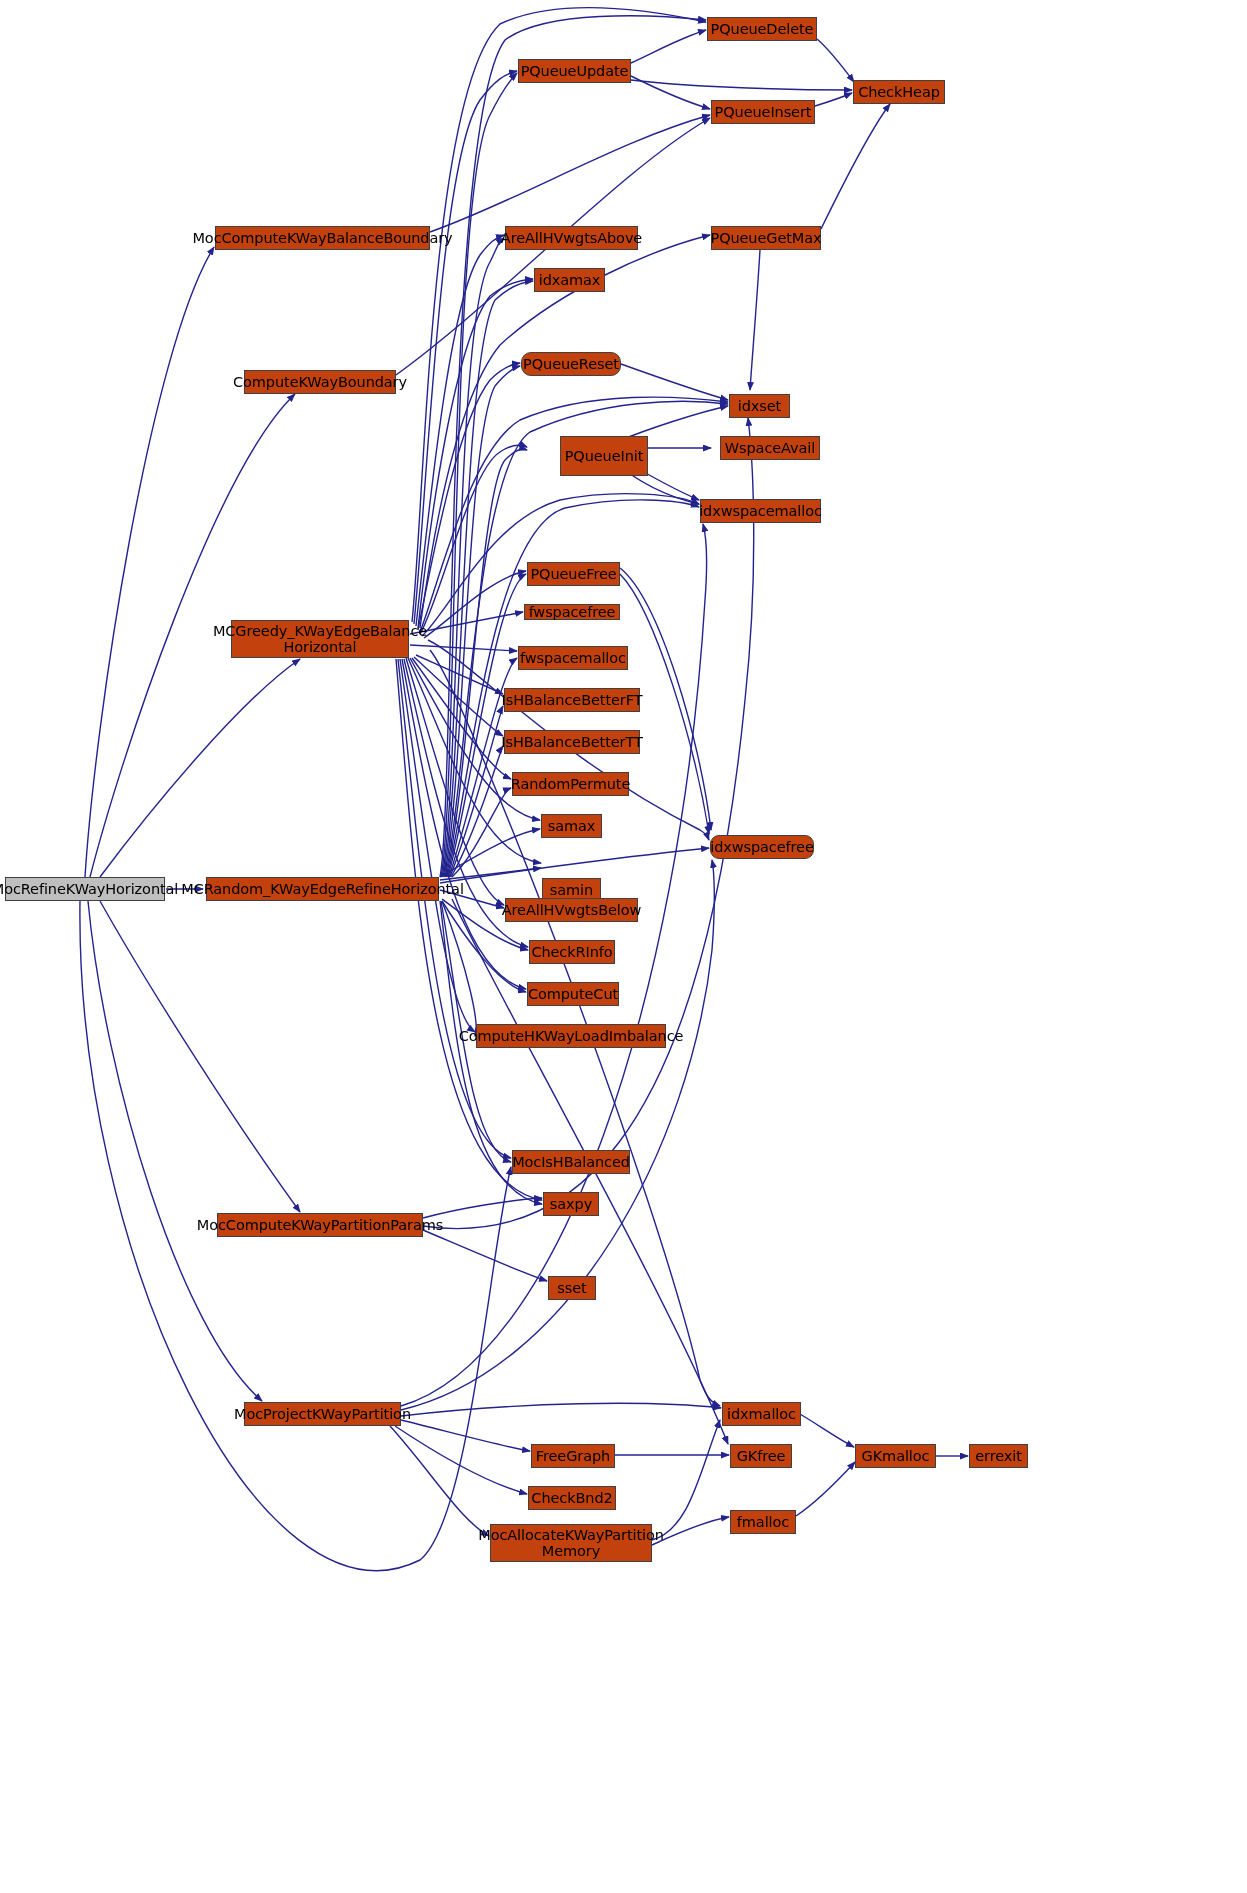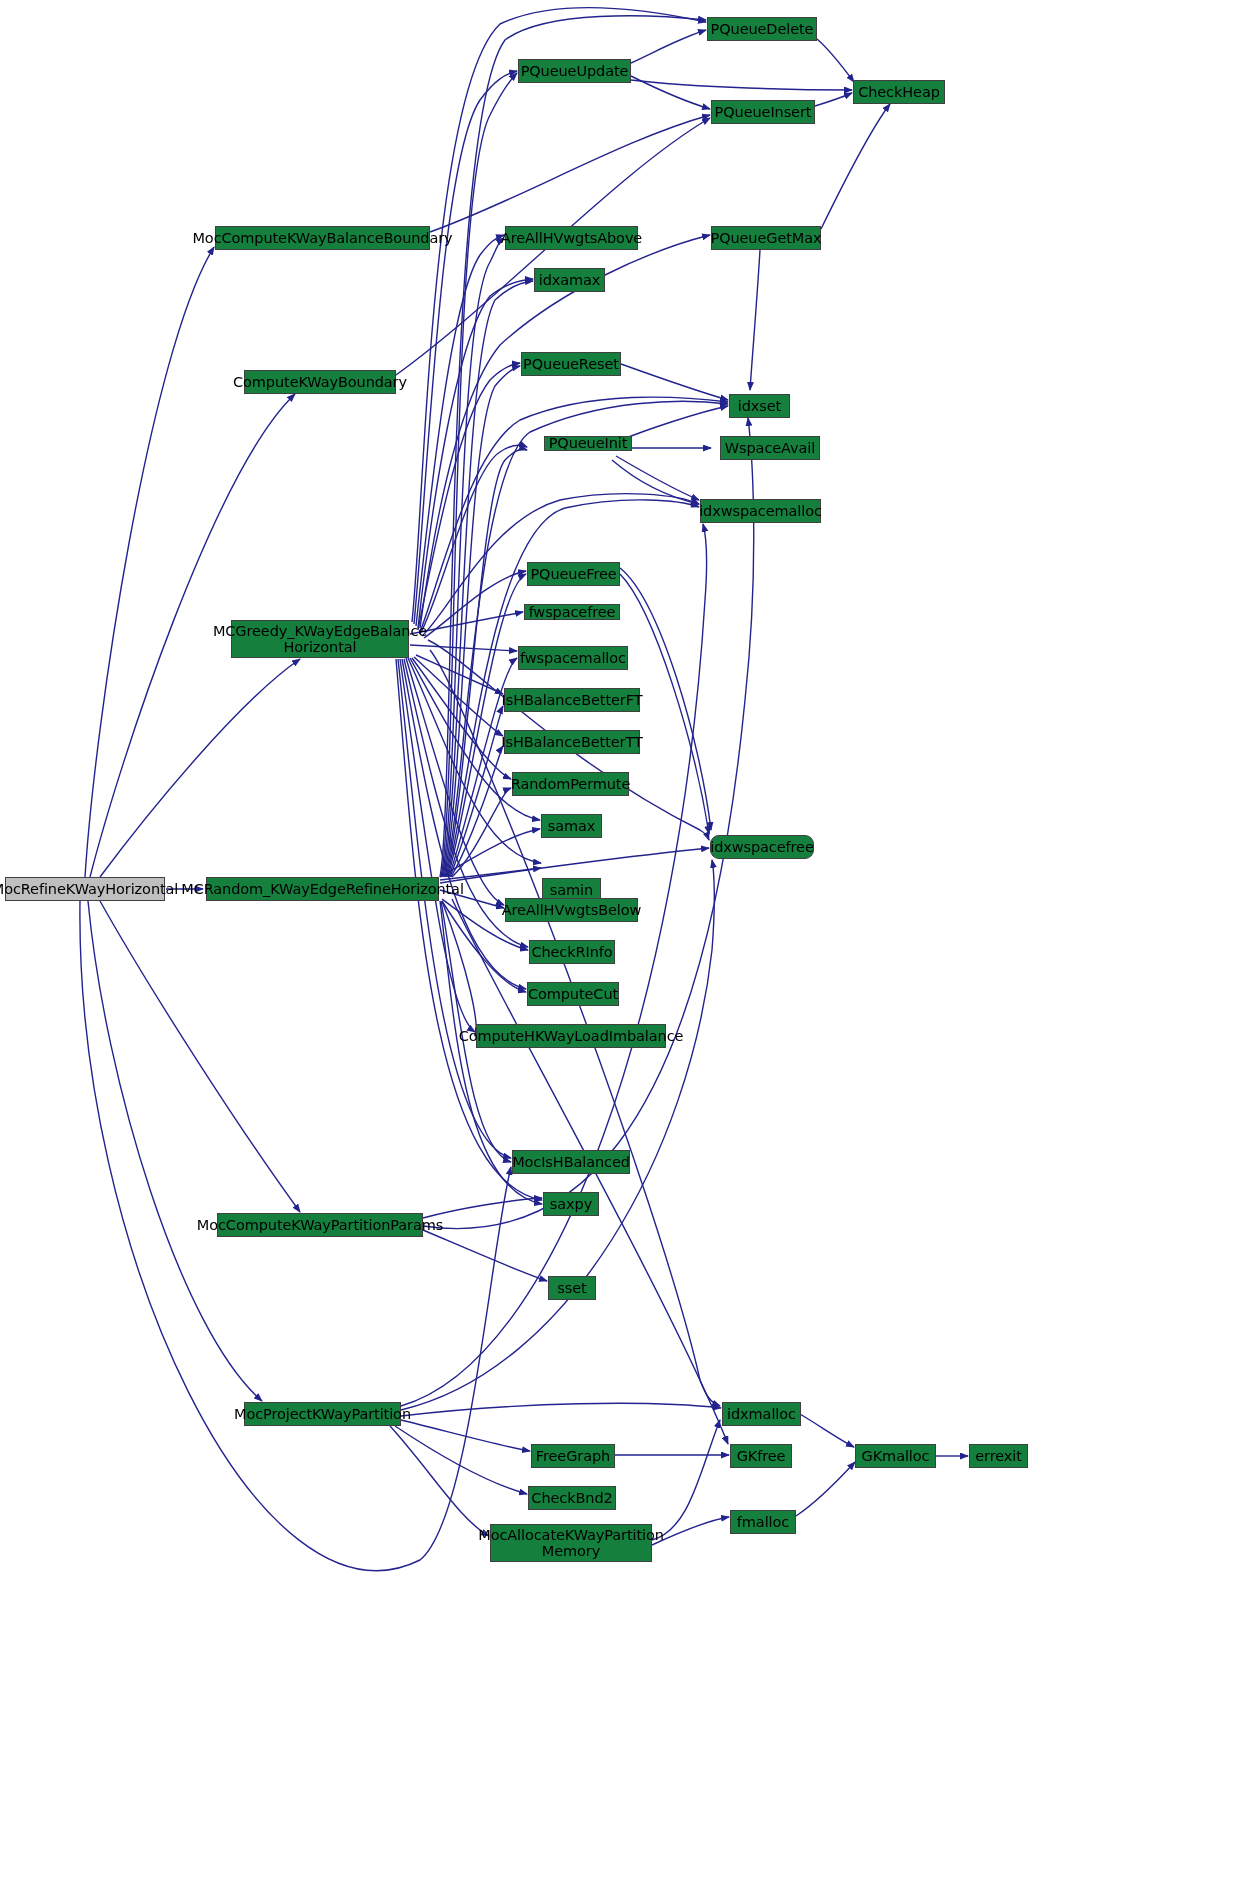--- a/index.html
+++ b/index.html
@@ -14,21 +14,21 @@
   svg.edges{
     position:absolute;
     left:0;top:0;
     width:1247px;height:1893px;
     pointer-events:none;
   }
   .node{
     position:absolute;
     box-sizing:border-box;
     border:1px solid #404040;
-    background:#15803d;
+    background:#c2410c;
     color:#000000;
     display:flex;
     align-items:center;
     justify-content:center;
     text-align:center;
     font-size:14.5px;
     line-height:1.12;
     white-space:pre-line;
     letter-spacing:-0.1px;
   }
@@ -145,23 +145,23 @@
       <div class="node" style="left: 206px; top: 877px; width: 233px; height: 24px;">MCRandom_KWayEdgeRefineHorizontal</div>
       <div class="node" style="left: 217px; top: 1213px; width: 206px; height: 24px;">MocComputeKWayPartitionParams</div>
       <div class="node" style="left: 244px; top: 1402px; width: 157px; height: 24px;">MocProjectKWayPartition</div>
       <div class="node" style="left: 518px; top: 59px; width: 113px; height: 24px;">PQueueUpdate</div>
       <div class="node" style="left: 707px; top: 17px; width: 110px; height: 24px;">PQueueDelete</div>
       <div class="node" style="left: 711px; top: 100px; width: 104px; height: 24px;">PQueueInsert</div>
       <div class="node" style="left: 853px; top: 80px; width: 92px; height: 24px;">CheckHeap</div>
       <div class="node" style="left: 505px; top: 226px; width: 133px; height: 24px;">AreAllHVwgtsAbove</div>
       <div class="node" style="left: 534px; top: 268px; width: 71px; height: 24px;">idxamax</div>
       <div class="node" style="left: 711px; top: 226px; width: 110px; height: 24px;">PQueueGetMax</div>
-      <div class="node" style="left: 521px; top: 352px; width: 100px; height: 24px;">PQueueReset</div>
+      <div class="node" style="left: 521px; top: 352px; width: 100px; height: 24px; border-radius: 10px;">PQueueReset</div>
       <div class="node" style="left: 729px; top: 394px; width: 61px; height: 24px;">idxset</div>
-      <div class="node" style="left: 544px; top: 436px; width: 88px; height: 15px;">PQueueInit</div>
+      <div class="node" style="left: 560px; top: 436px; width: 88px; height: 40px;">PQueueInit</div>
       <div class="node" style="left: 712px; top: 436px; width: 100px; height: 24px; margin-left: 8px;">WspaceAvail</div>
       <div class="node" style="left: 700px; top: 499px; width: 121px; height: 24px;">idxwspacemalloc</div>
       <div class="node" style="left: 527px; top: 562px; width: 93px; height: 24px;">PQueueFree</div>
       <div class="node" style="left: 524px; top: 604px; width: 96px; height: 16px;">fwspacefree</div>
       <div class="node" style="left: 518px; top: 646px; width: 110px; height: 24px;">fwspacemalloc</div>
       <div class="node" style="left: 504px; top: 688px; width: 136px; height: 24px;">IsHBalanceBetterFT</div>
       <div class="node" style="left: 504px; top: 730px; width: 136px; height: 24px;">IsHBalanceBetterTT</div>
       <div class="node" style="left: 512px; top: 772px; width: 117px; height: 24px;">RandomPermute</div>
       <div class="node" style="left: 541px; top: 814px; width: 61px; height: 24px;">samax</div>
       <div class="node" style="left: 542px; top: 856px; width: 59px; height: 24px; margin-top: 22px;">samin</div>

